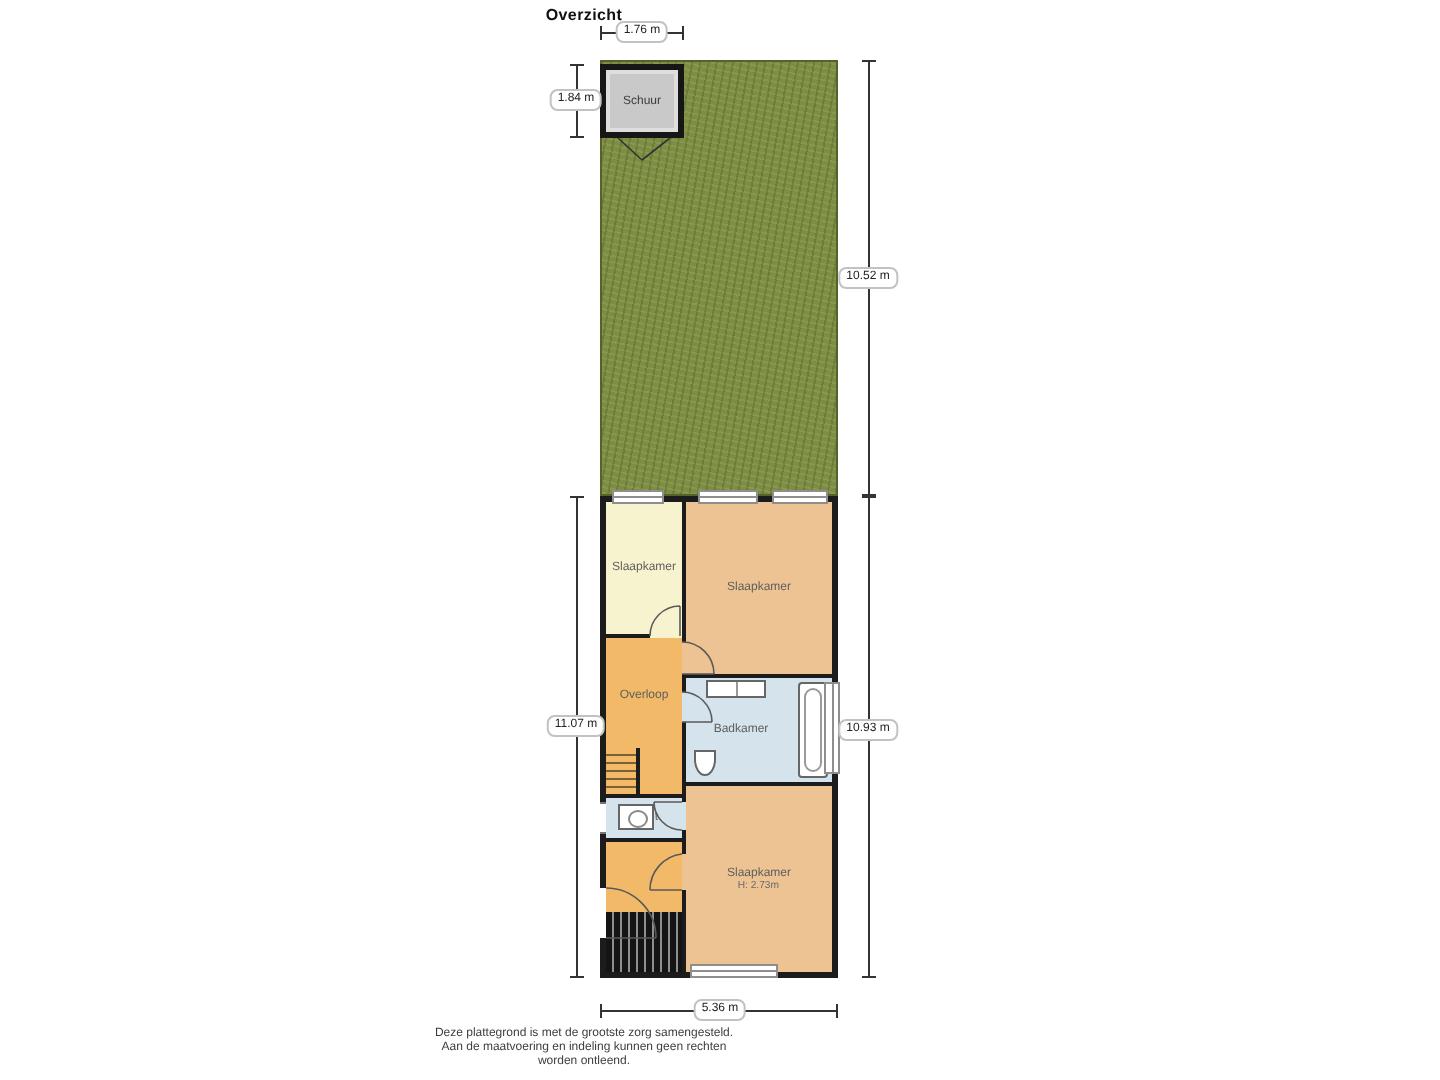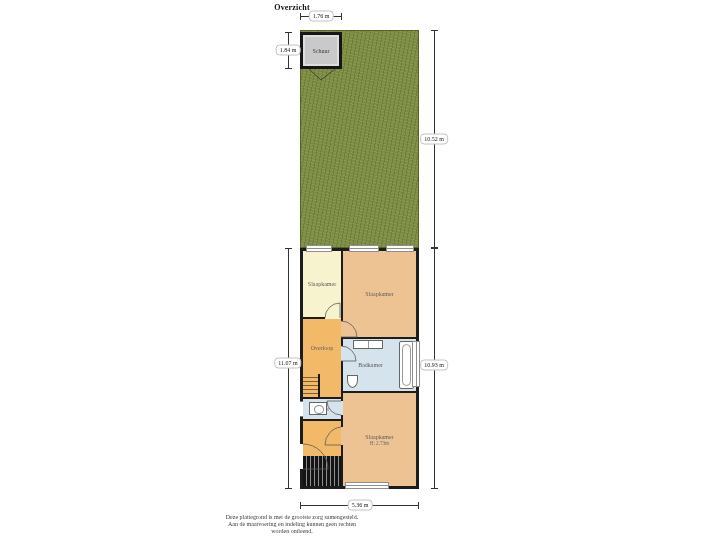--- a/index.html
+++ b/index.html
@@ -1,17 +1,17 @@
 <!DOCTYPE html>
 <html><head>
 <meta charset="utf-8">
 <style>
   html,body{margin:0;padding:0;background:#fff;}
   .stage{position:relative;width:584px;height:540px;background:#ffffff;overflow:hidden;
-         font-family:Liberation Serif, serif;}
+         font-family:Liberation Sans, sans-serif;}
   .title{position:absolute;left:0;right:0;top:3px;text-align:center;
          font-size:8px;font-weight:bold;color:#111;letter-spacing:.2px;}
 
   
   .garden{position:absolute;left:300px;top:30px;width:119px;height:218px;
           background:#7d8e44;border:1px solid #55622c;box-sizing:border-box;
           background-image:
             repeating-linear-gradient(100deg, rgba(30,45,8,.18) 0 1px, transparent 1px 4px),
             repeating-linear-gradient(12deg, rgba(225,235,160,.10) 0 1px, transparent 1px 3px);}
   .shed{position:absolute;left:300px;top:32px;width:42px;height:37px;background:#c9c9c9;

